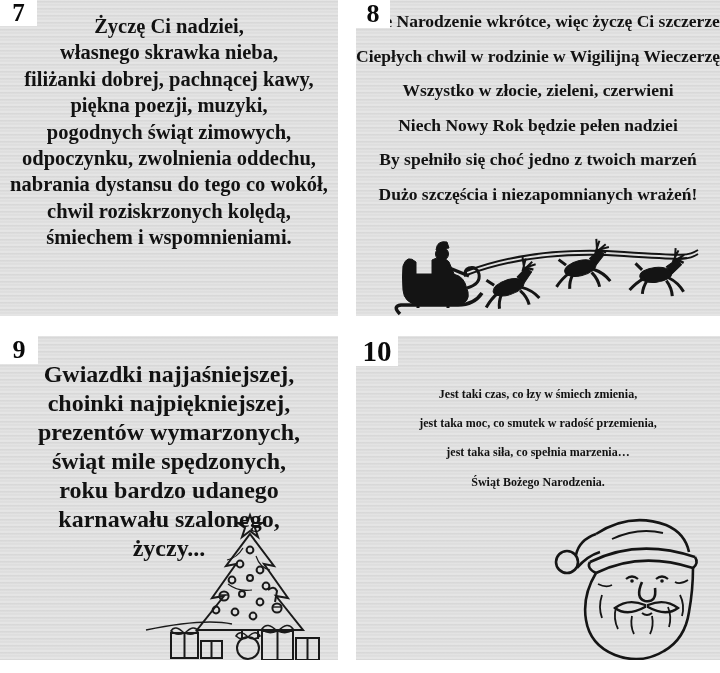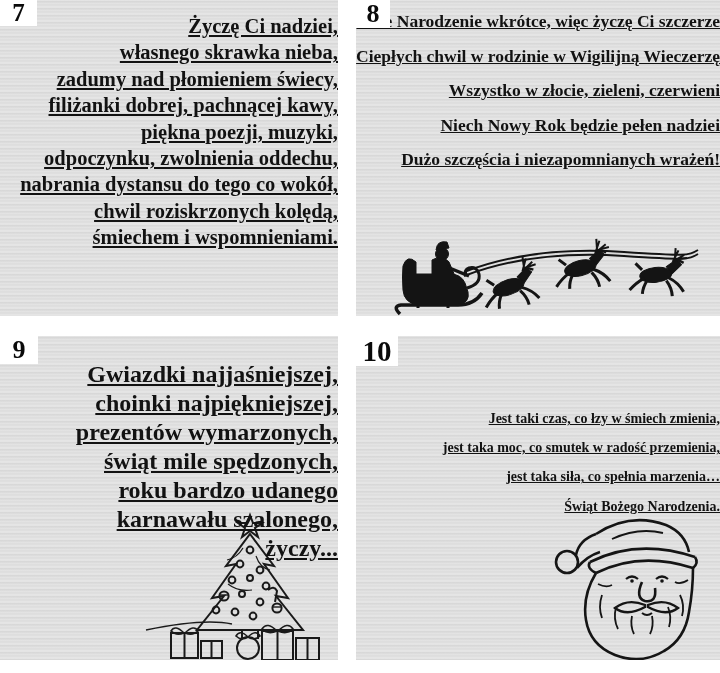--- a/index.html
+++ b/index.html
@@ -36,62 +36,62 @@
     display:flex;align-items:flex-start;justify-content:center;
     z-index:2;
     line-height:1.05;
   }
   .card7 .badge{width:37px;height:26px;font-size:25px;}
   .card8 .badge{width:34px;height:28px;font-size:26px;}
   .card9 .badge{width:38px;height:28px;font-size:26px;}
   .card10 .badge{width:42px;height:30px;font-size:29px;}
   .text{
     position:relative;
-    text-align:right;
+    text-align:center;
     font-weight:bold;
     white-space:nowrap;
     z-index:1;
-    text-decoration:underline;
   }
   .card7 .text{padding-top:13px;font-size:20.5px;line-height:26.4px;}
   .card8 .text{padding-top:4px;font-size:17.5px;line-height:34.6px;}
   .card9 .text{padding-top:24px;font-size:24px;line-height:29px;}
-  .card10 .text{padding-top:68px;font-size:14px;line-height:29.2px;}
+  .card10 .text{padding-top:44px;font-size:12px;line-height:29.2px;}
   .art{position:absolute;z-index:0;}
   .card8 .art{left:36px;bottom:0px;}
   .card9 .art{right:2px;bottom:-2px;}
   .card10 .art{right:4px;bottom:-2px;}
 </style>
 </head>
 <body>
 
 <div class="grid">
 
   <section class="card card7">
     <div class="badge">7</div>
     <div class="text">
         <div class="line">Życzę Ci nadziei,</div>
         <div class="line">własnego skrawka nieba,</div>
-        <div class="line">zadumy nad płomieniem świecy,</div>
         <div class="line">filiżanki dobrej, pachnącej kawy,</div>
         <div class="line">piękna poezji, muzyki,</div>
+        <div class="line">pogodnych świąt zimowych,</div>
         <div class="line">odpoczynku, zwolnienia oddechu,</div>
         <div class="line">nabrania dystansu do tego co wokół,</div>
         <div class="line">chwil roziskrzonych kolędą,</div>
         <div class="line">śmiechem i wspomnieniami.</div>
       </div>
   </section>
 
   <section class="card card8">
     <div class="badge">8</div>
     <div class="text">
         <div class="line">Boże Narodzenie wkrótce, więc życzę Ci szczerze</div>
         <div class="line">Ciepłych chwil w rodzinie w Wigilijną Wieczerzę</div>
         <div class="line">Wszystko w złocie, zieleni, czerwieni</div>
         <div class="line">Niech Nowy Rok będzie pełen nadziei</div>
+        <div class="line">By spełniło się choć jedno z twoich marzeń</div>
         <div class="line">Dużo szczęścia i niezapomnianych wrażeń!</div>
       </div>
     <svg class="art" width="312" height="92" viewBox="0 0 312 92" fill="#141414" stroke="#141414">
       <defs>
         <g id="deer">
           <path d="M44,15 L49,3 M44,15 L55,7 M46,13 L46,1 M47,12 L58,10" fill="none" stroke-width="2"></path>
           <path d="M38,20 L48,12 L53,17 L44,27 Z" stroke-width="1"></path>
           <path d="M48,12 l7,3" fill="none" stroke-width="2.5"></path>
           <ellipse cx="28" cy="29" rx="16" ry="7.5" transform="rotate(-10 28 29)" stroke-width="1"></ellipse>
           <path d="M41,31 Q51,35 57,44" fill="none" stroke-width="3"></path>

